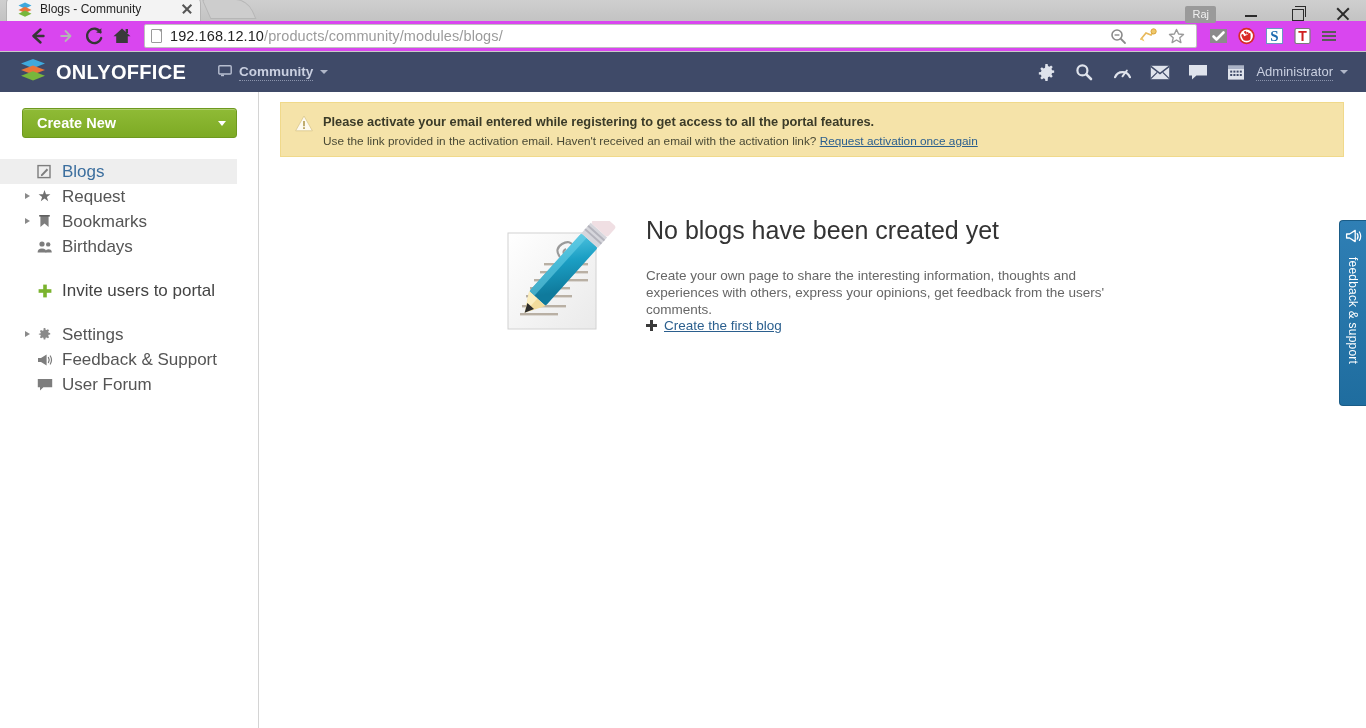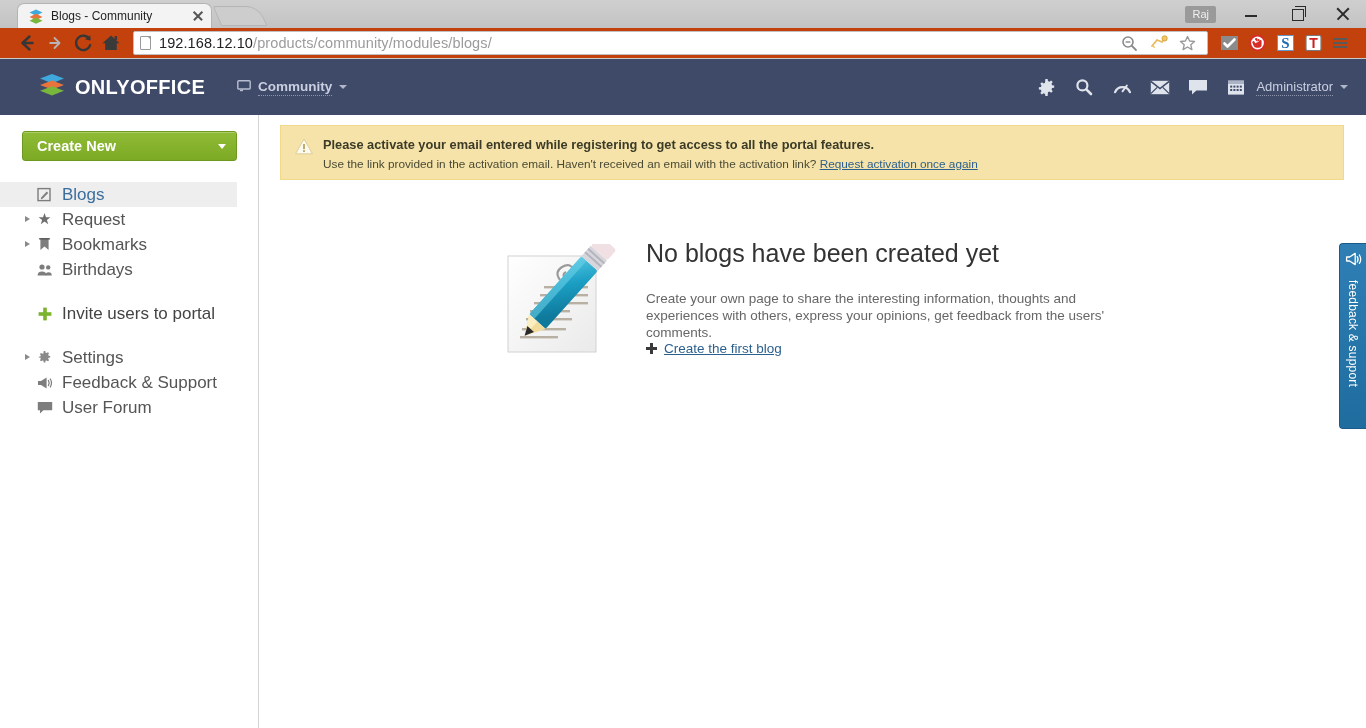--- a/index.html
+++ b/index.html
@@ -5,27 +5,27 @@
   * { box-sizing: border-box; margin: 0; padding: 0; }
   html, body {
     width: 1366px; height: 728px;
     font-family: "Liberation Sans", sans-serif;
     overflow: hidden;
     background: #ffffff;
   }
 
   
   .browser-tabstrip {
-    height: 28px;
+    height: 21px;
     background: #d4d0c8;
     background: linear-gradient(#cfcfcf, #c3c3c3);
     position: relative;
     display: flex;
     align-items: flex-end;
-    padding-left: 17px;
+    padding-left: 6px;
   }
   .tab {
     height: 25px;
     width: 195px;
     background: #f3f3f3;
     border: 1px solid #b4b4b4;
     border-bottom: none;
     border-radius: 7px 7px 0 0;
     display: flex;
     align-items: center;
@@ -82,25 +82,25 @@
   }
   .wbtn.close::before, .wbtn.close::after {
     content: ""; position: absolute; left: 15px; top: 13px;
     width: 16px; height: 1.5px; background: #2b2b2b;
   }
   .wbtn.close::before { transform: rotate(45deg); }
   .wbtn.close::after  { transform: rotate(-45deg); }
 
   .browser-toolbar {
     height: 31px;
-    background: #c2410c;
+    background: #d946ef;
     border-bottom: 1px solid #c9c9c9;
     display: flex;
     align-items: center;
-    padding: 0 13px;
+    padding: 0 24px;
   }
   .navbtn {
     width: 28px; height: 28px; position: relative; cursor: pointer;
     flex: 0 0 28px;
   }
   .omnibox {
     flex: 1;
     height: 24px;
     margin: 0 8px;
     background: #ffffff;
@@ -127,25 +127,25 @@
   .menu-btn { width: 26px; height: 28px; position: relative; cursor: pointer; }
   .menu-btn span {
     position: absolute; left: 6px; width: 14px; height: 2px; background: #5a5a5a;
   }
   .menu-btn span:nth-child(1) { top: 9px; }
   .menu-btn span:nth-child(2) { top: 13px; }
   .menu-btn span:nth-child(3) { top: 17px; }
 
   
   .oo-header {
-    height: 56px;
+    height: 40px;
     background: #3f4a68;
     display: flex;
     align-items: center;
-    padding: 0 12px 0 39px;
+    padding: 0 12px 0 20px;
     color: #fff;
   }
   .oo-logo { display: flex; align-items: center; gap: 10px; }
   .oo-logo-text {
     font-size: 20px; font-weight: bold; letter-spacing: .3px; color: #fff;
   }
   .oo-product {
     display: flex; align-items: center; gap: 7px; margin-left: 32px; cursor: pointer;
   }
   .oo-product-name {

